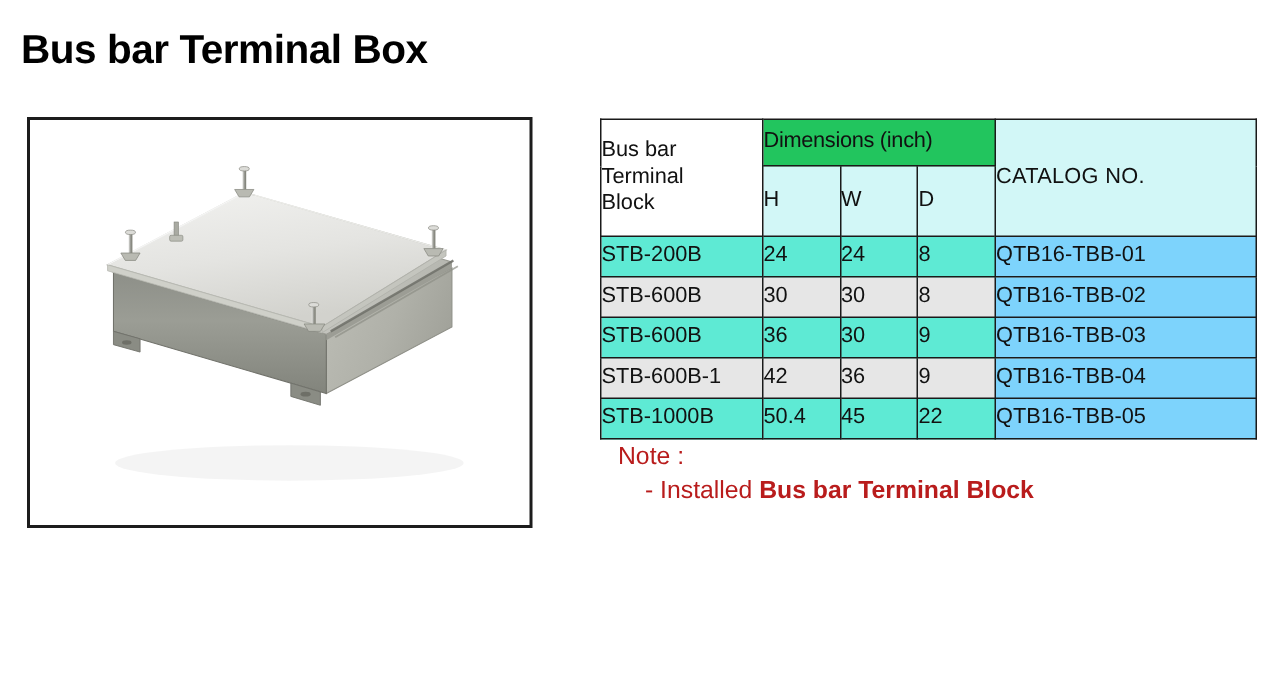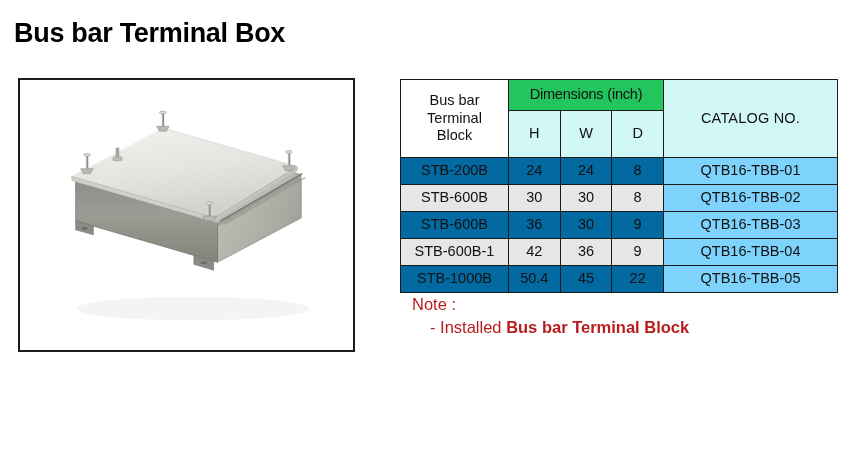--- a/index.html
+++ b/index.html
@@ -53,37 +53,37 @@
     position: absolute;
     left: 400px;
     top: 79px;
     width: 438px;
     border-collapse: collapse;
     table-layout: fixed;
     font-size: 14.5px;
   }
   #spec-table td, #spec-table th {
     border: 1.6px solid #1a1a1a;
-    text-align: center;
+    text-align: left;
     vertical-align: middle;
     font-weight: normal;
     padding: 0;
     line-height: 1.24;
     font-size: 14.5px;
     color: #111;
   }
   .th-name      { width: 107px; background: #ffffff; height: 76px; font-size: 14.5px; }
   .th-dims      { background: #22c55e; height: 30px; font-size: 17px; letter-spacing: -0.2px; }
   .th-hwd       { background: #d2f7f7; height: 46px; font-size: 17px; }
   .th-catalog   { background: #d2f7f7; width: 173px; font-size: 17px; letter-spacing: 0.2px; }
   .col-h, .col-w, .col-d { width: 52.5px; }
 
   #spec-table tbody tr { height: 26px; }
   #spec-table tbody td { height: 26px; font-size: 14.5px; }
-  .row-odd  .c-name, .row-odd  .c-dim { background: #0369a1; }
+  .row-odd  .c-name, .row-odd  .c-dim { background: #5eead4; }
   .row-even .c-name, .row-even .c-dim { background: #e6e6e6; }
   .c-cat { background: #7dd3fc; }
 
   
   #note-block {
     position: absolute;
     left: 412px;
     top: 293px;
     font-size: 16.5px;
     line-height: 1.42;

